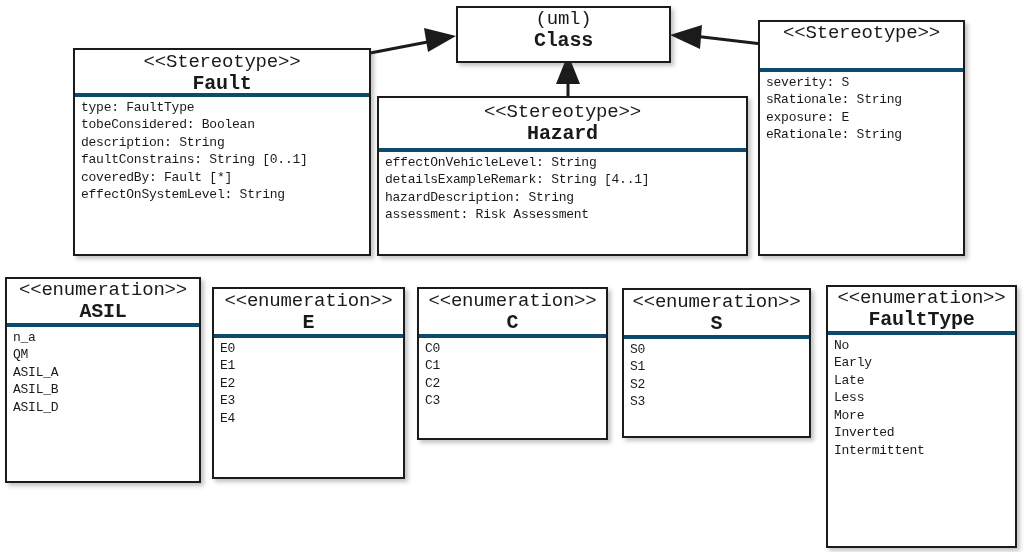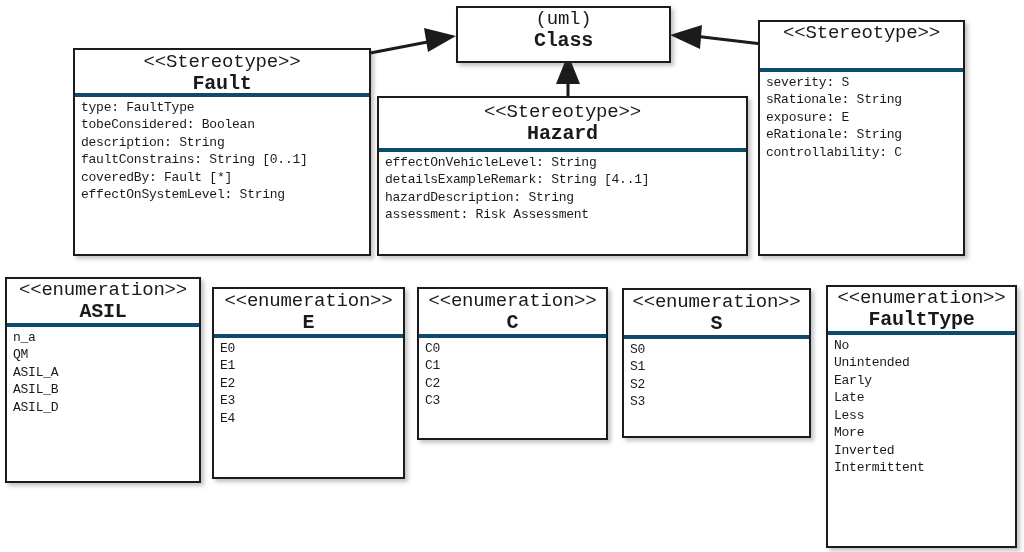--- a/index.html
+++ b/index.html
@@ -139,21 +139,20 @@
 
   <div class="uml-box" style="left:758px; top:20px; width:207px; height:236px;">
     <div class="uml-head with-divider" style="height:50px; padding-top:1px;">
       <span class="stereo">&lt;&lt;Stereotype&gt;&gt;</span>
     </div>
     <div class="uml-body">
       <span class="attr">severity: S</span>
       <span class="attr">sRationale: String</span>
       <span class="attr">exposure: E</span>
       <span class="attr">eRationale: String</span>
-      <span class="attr">controllability: C</span>
     </div>
   </div>
 
   <div class="uml-box" style="left:5px; top:277px; width:196px; height:206px;">
     <div class="uml-head with-divider" style="height:48px; padding-top:1px;">
       <span class="stereo">&lt;&lt;enumeration&gt;&gt;</span>
       <span class="cname">ASIL</span>
     </div>
     <div class="uml-body">
       <span class="attr">n_a</span>
@@ -204,21 +203,20 @@
     </div>
   </div>
 
   <div class="uml-box" style="left:826px; top:285px; width:191px; height:263px;">
     <div class="uml-head with-divider" style="height:48px; padding-top:1px;">
       <span class="stereo">&lt;&lt;enumeration&gt;&gt;</span>
       <span class="cname">FaultType</span>
     </div>
     <div class="uml-body">
       <span class="attr">No</span>
-      <span class="attr">Unintended</span>
       <span class="attr">Early</span>
       <span class="attr">Late</span>
       <span class="attr">Less</span>
       <span class="attr">More</span>
       <span class="attr">Inverted</span>
       <span class="attr">Intermittent</span>
     </div>
   </div>
 
 </div>

